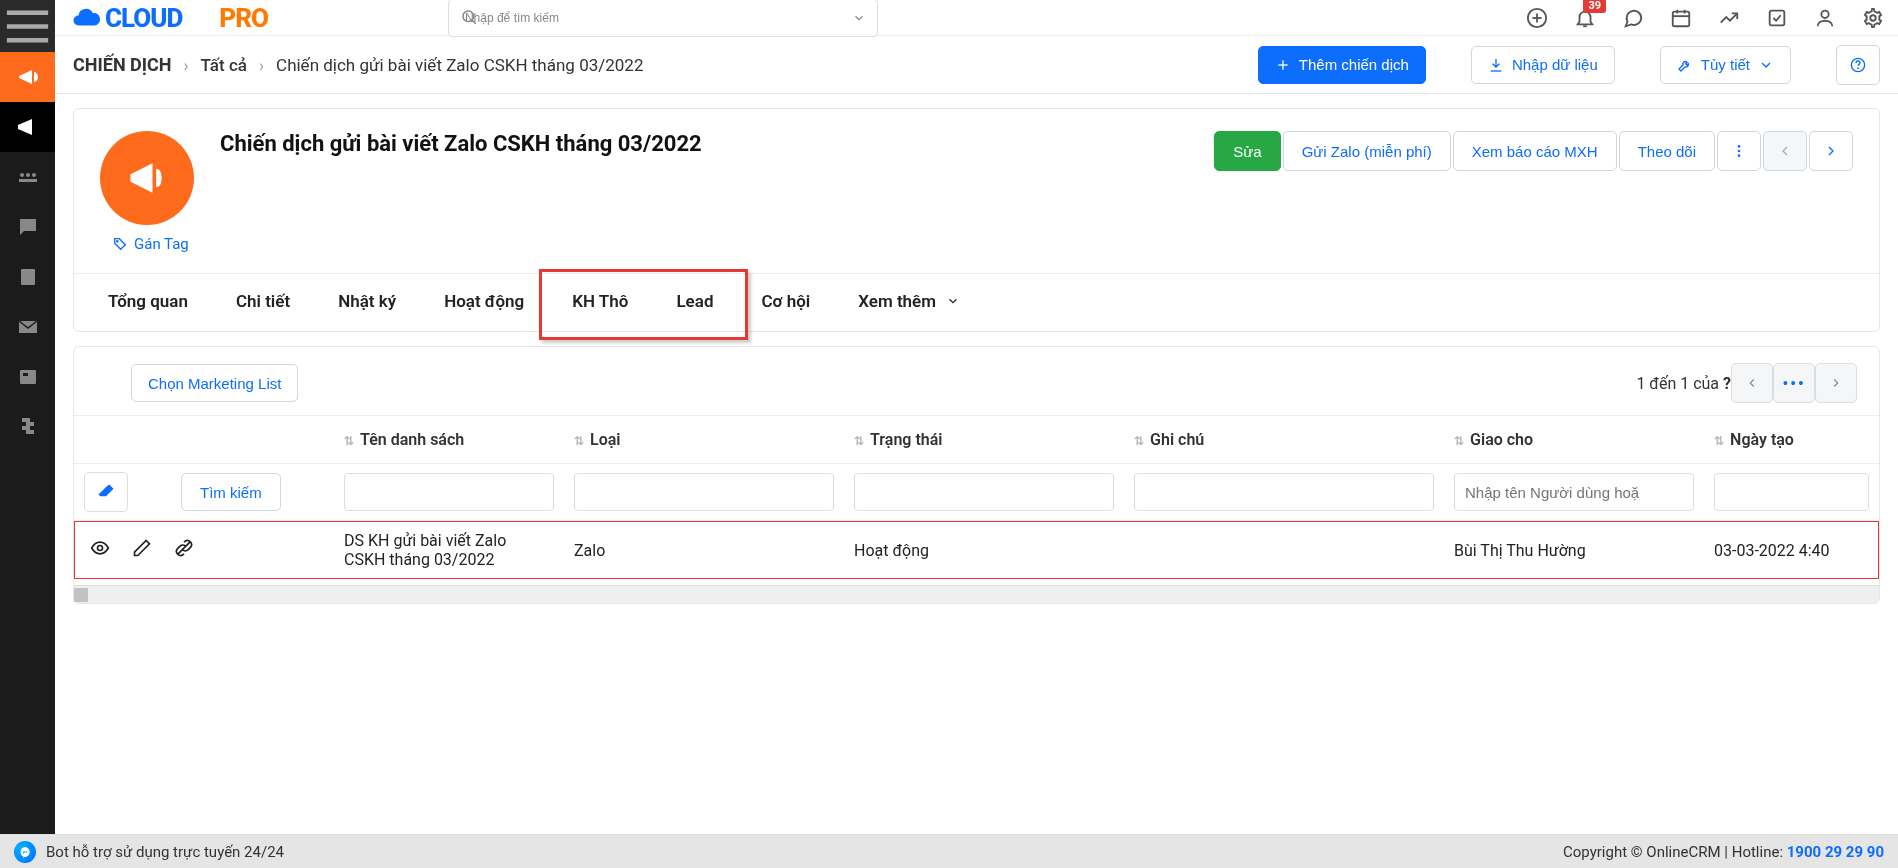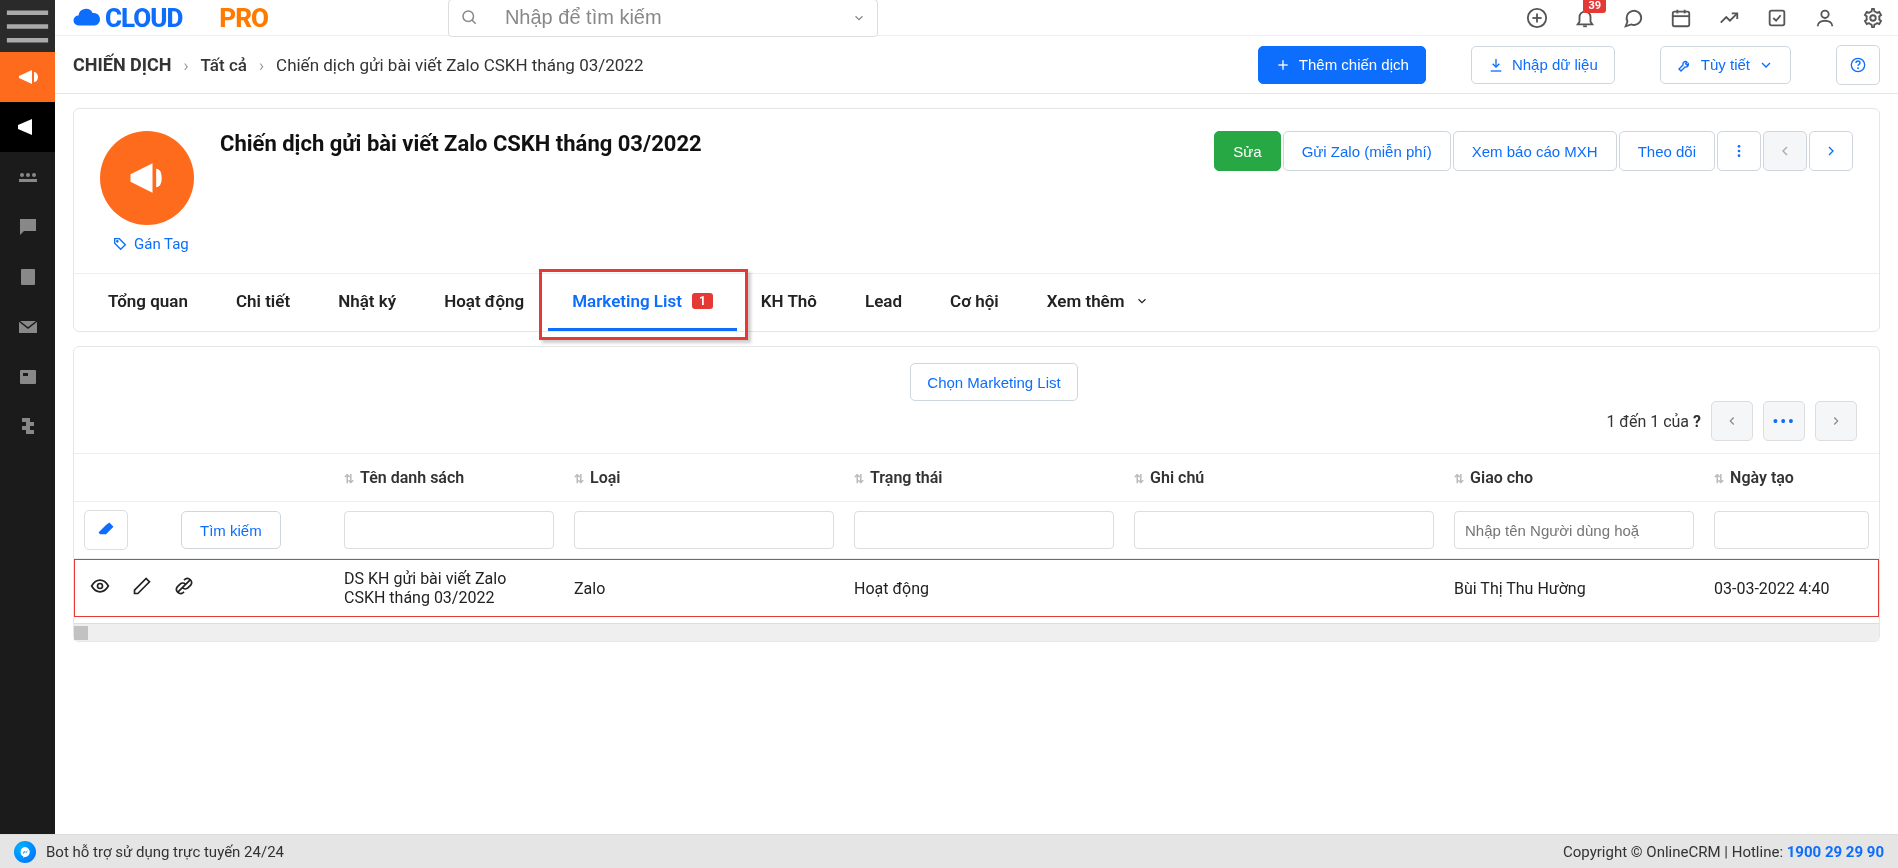--- a/index.html
+++ b/index.html
@@ -13,21 +13,21 @@
   .sidebar-btn.sel{background:#000;color:#fff;}
   .sidebar-btn svg{width:24px;height:24px;}
   
   .main{flex:1;display:flex;flex-direction:column;min-width:0;}
   
   .topbar{height:36px;display:flex;align-items:center;padding:0 14px;border-bottom:1px solid #eee;gap:10px;}
   .logo{display:flex;align-items:center;gap:2px;}
   .logo-cloud{color:#0d6efd;font-weight:800;font-size:26px;letter-spacing:-1px;}
   .logo-pro{color:#ff7a00;font-weight:800;font-size:26px;letter-spacing:-1px;margin-left:35px;}
   .search-wrap{margin-left:170px;position:relative;width:430px;}
-  .search-input{width:100%;height:38px;border:1px solid #ddd;border-radius:4px;padding:0 40px 0 56px;font-size:20px;color:#555;}
+  .search-input{width:100%;height:38px;border:1px solid #ddd;border-radius:4px;padding:0 40px 0 16px;font-size:12px;color:#555;}
   .search-input::placeholder{color:#888;}
   .search-icon{position:absolute;left:12px;top:9px;color:#888;}
   .search-chev{position:absolute;right:12px;top:12px;color:#888;}
   .top-icons{margin-left:auto;display:flex;align-items:center;gap:26px;color:#555;}
   .tic{width:22px;height:22px;cursor:pointer;position:relative;display:flex;align-items:center;justify-content:center;}
   .tic svg{width:22px;height:22px;}
   .badge-red{position:absolute;top:-9px;right:-10px;background:#e53935;color:#fff;font-size:11px;font-weight:700;border-radius:3px;padding:1px 5px;line-height:13px;}
   
   .actionrow{height:58px;display:flex;align-items:center;padding:0 18px;border-bottom:1px solid #e6e6e6;gap:10px;}
   .bc{display:flex;align-items:center;gap:12px;font-size:17px;color:#333;}
@@ -52,23 +52,23 @@
   .tagrow{padding:0 26px 18px 38px;}
   .tagbtn{color:#0d6efd;font-size:15px;cursor:pointer;display:inline-flex;align-items:center;gap:6px;}
   
   .tabs{border-top:1px solid #eee;display:flex;align-items:stretch;padding:0 10px;gap:0;height:58px;}
   .tab{padding:0 24px;font-size:17px;font-weight:600;color:#222;display:flex;align-items:center;gap:10px;cursor:pointer;border-bottom:3px solid transparent;}
   .tab.active{color:#0d6efd;border-bottom-color:#0d6efd;}
   .tab .count{background:#e53935;color:#fff;font-size:12px;font-weight:700;padding:1px 7px;border-radius:3px;}
   .hl-box{border:3px solid #e53935;position:absolute;pointer-events:none;box-shadow:3px 3px 3px rgba(0,0,0,.2);}
   
   .listsec{margin:14px 18px 0 18px;border:1px solid #e6e6e6;border-radius:6px;padding:16px 0 0 0;background:#fff;}
-  .listhead{display:flex;align-items:center;padding:0 22px 12px 22px;flex-direction:column;}
+  .listhead{display:flex;align-items:center;padding:0 22px 12px 22px;}
   .lh-left .btn{font-weight:500;}
-  .lh-right{margin-left:auto;display:flex;align-items:center;gap:10px;color:#333;font-size:16px;}
+  .lh-right{margin-left:auto;display:flex;align-items:center;color:#333;font-size:16px;}
   .navsq{width:42px;height:40px;border:1px solid #ddd;border-radius:5px;background:#f5f6f7;display:inline-flex;align-items:center;justify-content:center;color:#888;cursor:pointer;}
   .navsq.mid{color:#0d6efd;font-weight:700;letter-spacing:2px;}
   .tbl{width:100%;border-collapse:collapse;table-layout:fixed;}
   .tbl th{text-align:left;font-weight:600;color:#333;padding:14px 10px;font-size:16px;border-top:1px solid #eee;border-bottom:1px solid #eee;}
   .tbl th .sort{color:#bbb;margin-right:6px;font-size:12px;}
   .tbl td{padding:10px;vertical-align:middle;font-size:16px;color:#222;}
   .filterrow td{padding:8px 10px;border-bottom:1px solid #eee;}
   .filterrow input{width:100%;height:38px;border:1px solid #ddd;border-radius:4px;padding:0 10px;font-size:15px;}
   .rowactions{display:flex;align-items:center;gap:18px;color:#444;}
   .rowactions .btn{color:#0d6efd;padding:0 18px;}
@@ -303,24 +303,20 @@
               <circle cx="8" cy="8" r="1" fill="currentColor"></circle>
             </svg>
           <span>Gán Tag</span>
         </span>
       </div>
       <div class="tabs" style="position:relative;">
         <div class="tab">Tổng quan</div>
         <div class="tab">Chi tiết</div>
         <div class="tab">Nhật ký</div>
         <div class="tab">Hoạt động</div>
-        <div class="tab active" id="mlist-tab">
-          <span>Marketing List</span>
-          <span class="count">1</span>
-        </div>
         <div class="tab">KH Thô</div>
         <div class="tab">Lead</div>
         <div class="tab">Cơ hội</div>
         <div class="tab">
           <span>Xem thêm</span>
           <svg width="14" height="14" viewBox="0 0 24 24" fill="none" stroke="currentColor" stroke-width="2">
               <polyline points="6 9 12 15 18 9"></polyline>
             </svg>
         </div>
       </div>

